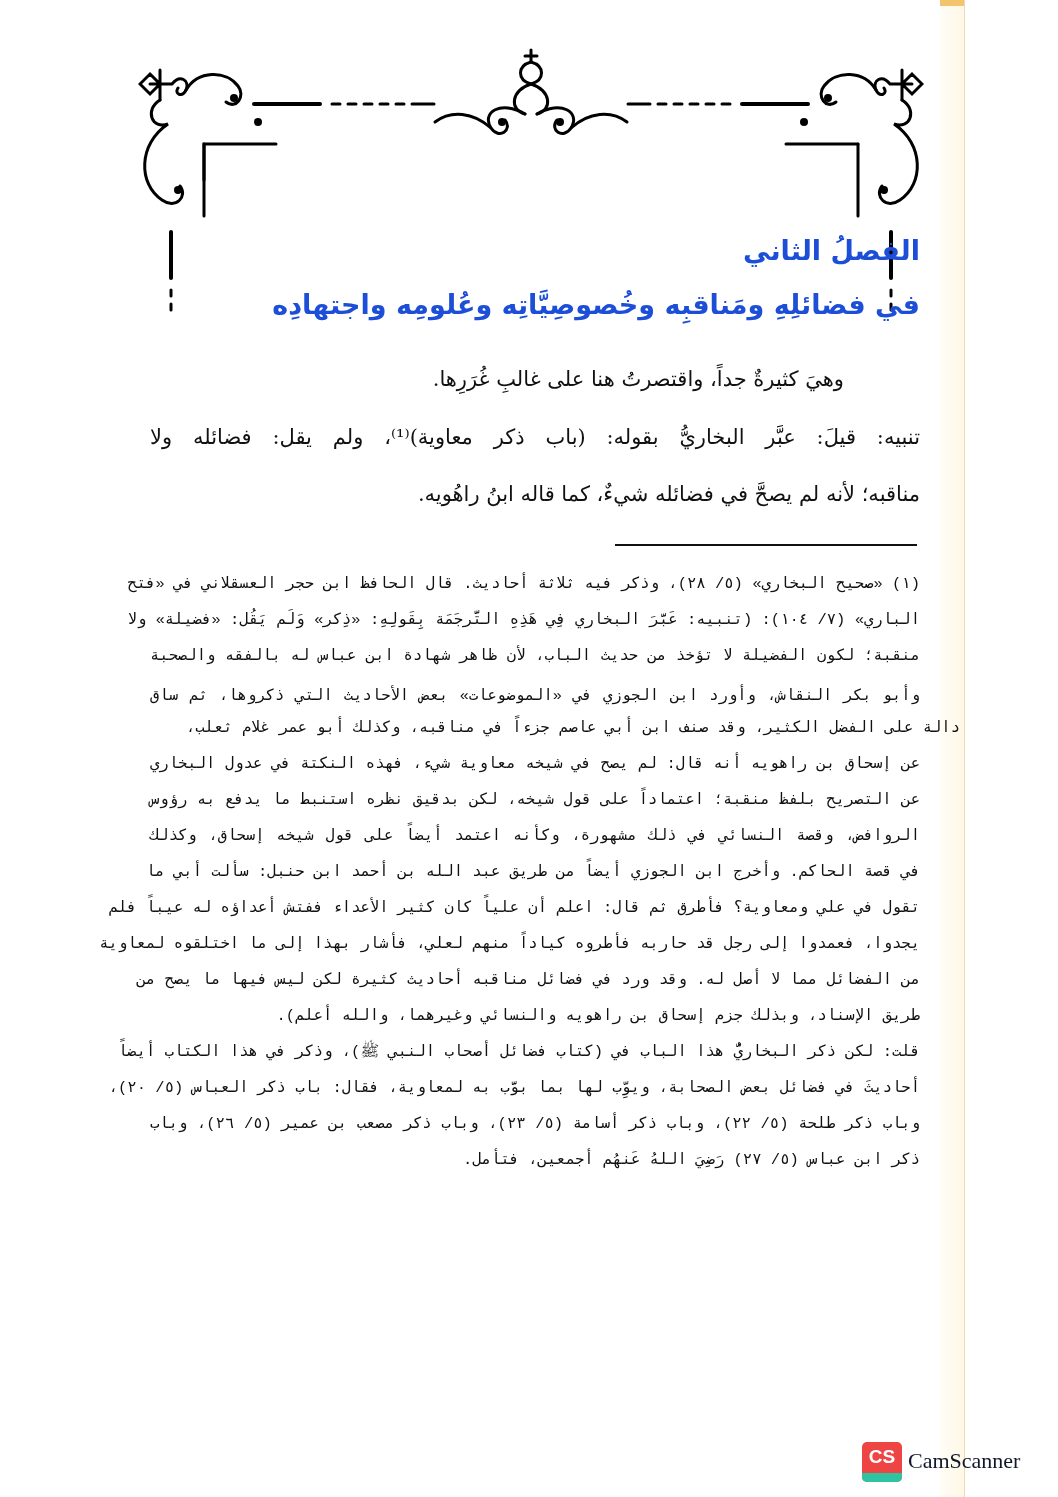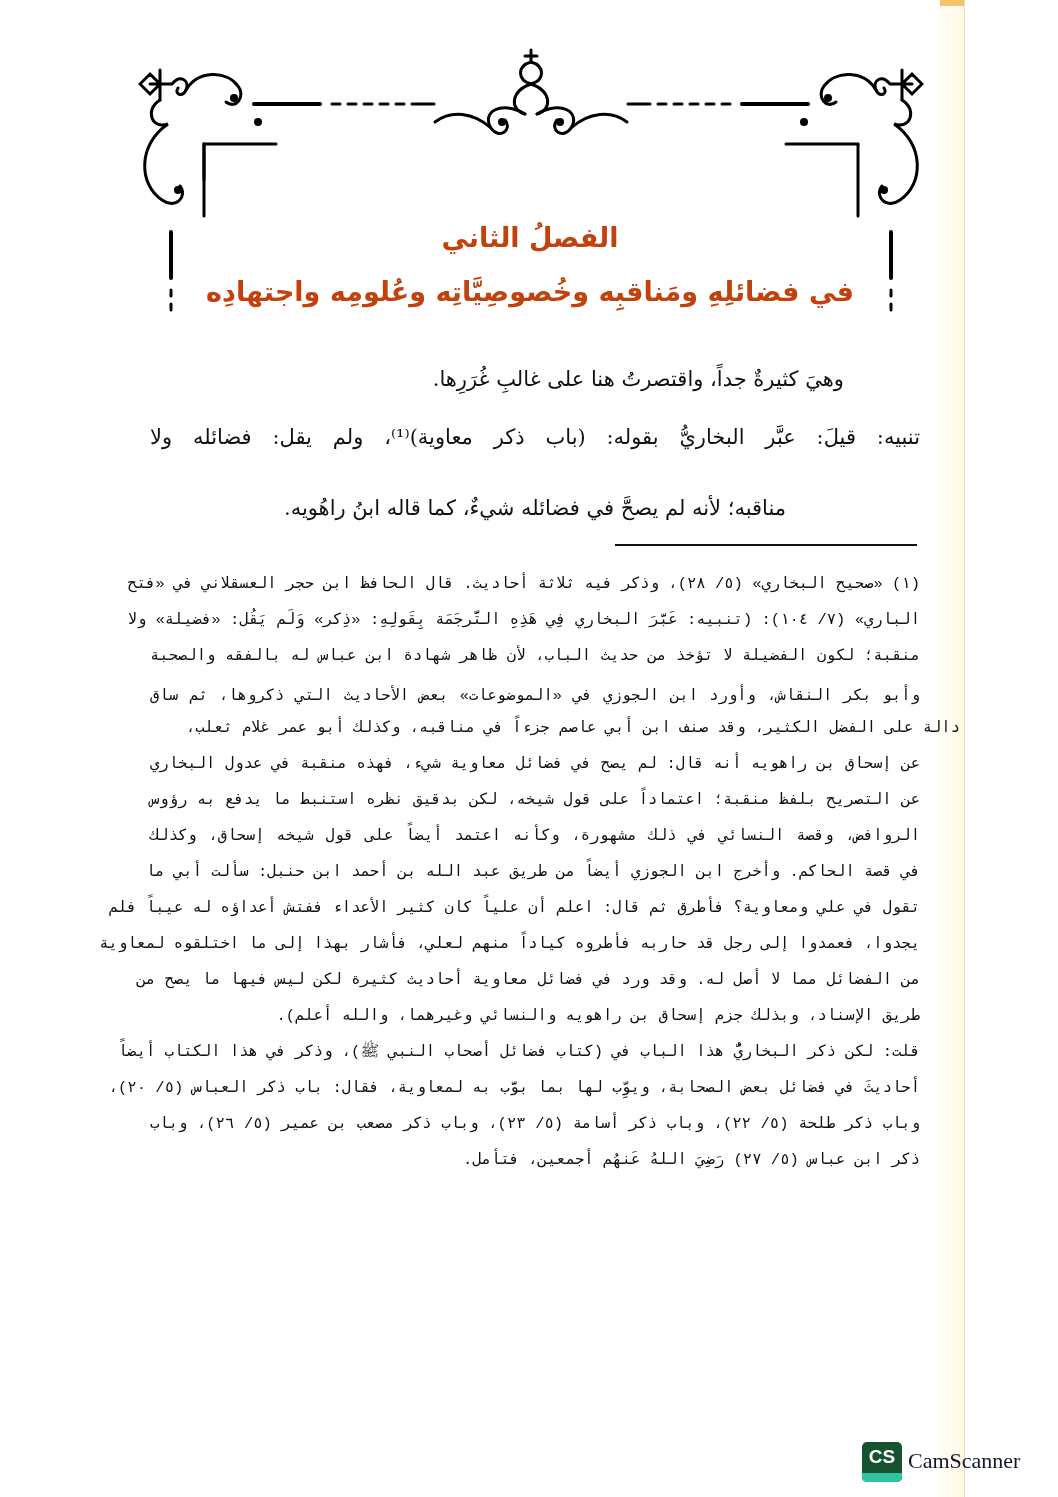--- a/index.html
+++ b/index.html
@@ -8,37 +8,37 @@
     font-family: "DejaVu Sans", sans-serif; color:#111;
   }
   .page-edge {
     position:absolute; left:940px; top:0; width:24px; height:1497px;
     background:linear-gradient(to right, #fffdf6, #fff8e6);
     border-right:1px solid #ecd9b8;
   }
   .page-edge-top { position:absolute; left:940px; top:0; width:24px; height:6px; background:#f3c46e; }
   .ornament { position:absolute; left:138px; top:40px; width:786px; height:280px; }
   .heading {
-    position:absolute; left:140px; width:780px; text-align:center; direction:rtl;
-    font-family: "DejaVu Sans", sans-serif; font-weight:bold; color:#c2410c;
+    position:absolute; left:140px; width:780px; text-align:right; direction:rtl;
+    font-family: "DejaVu Sans", sans-serif; font-weight:bold; color:#1d4ed8;margin-top:13px;
   }
   .h1 { top:222px; font-size:27px; }
   .h2 { top:276px; font-size:27px; }
   .body-line {
     position:absolute; left:150px; width:770px; direction:rtl; text-align:right;
     font-family: "DejaVu Serif", serif; font-size:21px; line-height:30px; white-space:nowrap;
   }
   .body-line.justify { text-align:justify; text-align-last:justify; }
   .fn-rule { position:absolute; left:615px; top:544px; width:302px; height:2px; background:#111; }
   .fn-line {
     position:absolute; left:150px; width:770px; direction:rtl; text-align:justify; text-align-last:justify;
     font-family: Liberation Mono, monospace; font-size:15.5px; line-height:24px; white-space:nowrap;
   }
   .fn-line.last { text-align-last:right; }
-  .cs-logo { position:absolute; left:862px; top:1442px; width:40px; height:40px; border-radius:5px; background:#14532d; overflow:hidden; }
+  .cs-logo { position:absolute; left:862px; top:1442px; width:40px; height:40px; border-radius:5px; background:#ef4444; overflow:hidden; }
   .cs-logo .band { position:absolute; left:0; bottom:0; width:100%; height:9px; background:#2ec4a2; }
   .cs-logo .txt { position:absolute; left:0; top:4px; width:100%; text-align:center; color:#fff; font-weight:bold; font-size:19px; font-family:"Liberation Sans", sans-serif; }
   .cs-name { position:absolute; left:908px; top:1448px; font-family:"Liberation Serif", serif; font-size:22px; color:#0f172a; }
 </style>
 </head>
 <body>
 
 <div class="page-edge"></div>
 <div class="page-edge-top"></div>
 
@@ -88,36 +88,36 @@
     <circle cx="364" cy="82" r="4"></circle>
       <circle cx="422" cy="82" r="4"></circle>
   </g>
 </svg>
 
 <div class="heading h1">الفصلُ الثاني</div>
 <div class="heading h2">في فضائلِهِ ومَناقبِه وخُصوصِيَّاتِه وعُلومِه واجتهادِه</div>
 
 <div class="body-line" style="top:364px; right:214px; left:auto; width:auto;">وهيَ كثيرةٌ جداً، واقتصرتُ هنا على غالبِ غُرَرِها.</div>
 <div class="body-line justify" style="top:422px;">تنبيه: قيلَ: عبَّر البخاريُّ بقوله: (باب ذكر معاوية)⁽¹⁾، ولم يقل: فضائله ولا</div>
-<div class="body-line" style="top:493px;text-align:center;">مناقبه؛ لأنه لم يصحَّ في فضائله شيءٌ، كما قاله ابنُ راهُويه.</div>
+<div class="body-line" style="top:479px;">مناقبه؛ لأنه لم يصحَّ في فضائله شيءٌ، كما قاله ابنُ راهُويه.</div>
 
 <div class="fn-rule"></div>
 
 <div class="fn-line" style="top:572px;">(١) «صحيح البخاري» (٥/ ٢٨)، وذكر فيه ثلاثة أحاديث. قال الحافظ ابن حجر العسقلاني في «فتح</div>
 <div class="fn-line" style="top:608px;">الباري» (٧/ ١٠٤): (تنبيه: عَبَّرَ البخاري فِي هَذِهِ التَّرجَمَة بِقَولِهِ: «ذِكر» وَلَم يَقُل: «فضيلة» ولا</div>
 <div class="fn-line" style="top:644px;">منقبة؛ لكون الفضيلة لا تؤخذ من حديث الباب، لأن ظاهر شهادة ابن عباس له بالفقه والصحبة</div>
 <div class="fn-line" style="top:716px;margin-left:40px;">دالة على الفضل الكثير، وقد صنف ابن أبي عاصم جزءاً في مناقبه، وكذلك أبو عمر غلام ثعلب،</div>
 <div class="fn-line" style="top:684px;">وأبو بكر النقاش، وأورد ابن الجوزي في «الموضوعات» بعض الأحاديث التي ذكروها، ثم ساق</div>
-<div class="fn-line" style="top:752px;">عن إسحاق بن راهويه أنه قال: لم يصح في فضائل معاوية شيء، فهذه منقبة في عدول البخاري</div>
+<div class="fn-line" style="top:752px;">عن إسحاق بن راهويه أنه قال: لم يصح في شيخه معاوية شيء، فهذه النكتة في عدول البخاري</div>
 <div class="fn-line" style="top:788px;">عن التصريح بلفظ منقبة؛ اعتماداً على قول شيخه، لكن بدقيق نظره استنبط ما يدفع به رؤوس</div>
 <div class="fn-line" style="top:824px;">الروافض، وقصة النسائي في ذلك مشهورة، وكأنه اعتمد أيضاً على قول شيخه إسحاق، وكذلك</div>
 <div class="fn-line" style="top:860px;">في قصة الحاكم. وأخرج ابن الجوزي أيضاً من طريق عبد الله بن أحمد ابن حنبل: سألت أبي ما</div>
 <div class="fn-line" style="top:896px;">تقول في علي ومعاوية؟ فأطرق ثم قال: اعلم أن علياً كان كثير الأعداء ففتش أعداؤه له عيباً فلم</div>
 <div class="fn-line" style="top:932px;">يجدوا، فعمدوا إلى رجل قد حاربه فأطروه كياداً منهم لعلي، فأشار بهذا إلى ما اختلقوه لمعاوية</div>
-<div class="fn-line" style="top:968px;">من الفضائل مما لا أصل له. وقد ورد في فضائل معاوية أحاديث كثيرة لكن ليس فيها ما يصح من</div>
+<div class="fn-line" style="top:968px;">من الفضائل مما لا أصل له. وقد ورد في فضائل مناقبه أحاديث كثيرة لكن ليس فيها ما يصح من</div>
 <div class="fn-line last" style="top:1004px;">طريق الإسناد، وبذلك جزم إسحاق بن راهويه والنسائي وغيرهما، والله أعلم).</div>
 <div class="fn-line" style="top:1040px;">قلت: لكن ذكر البخاريُّ هذا الباب في (كتاب فضائل أصحاب النبي ﷺ)، وذكر في هذا الكتاب أيضاً</div>
 <div class="fn-line" style="top:1076px;">أحاديثَ في فضائل بعض الصحابة، ويوِّب لها بما بوَّب به لمعاوية، فقال: باب ذكر العباس (٥/ ٢٠)،</div>
 <div class="fn-line" style="top:1112px;">وباب ذكر طلحة (٥/ ٢٢)، وباب ذكر أسامة (٥/ ٢٣)، وباب ذكر مصعب بن عمير (٥/ ٢٦)، وباب</div>
 <div class="fn-line last" style="top:1148px;">ذكر ابن عباس (٥/ ٢٧) رَضِيَ اللهُ عَنهُم أجمعين، فتأمل.</div>
 
 <div class="cs-logo">
   <div class="txt">CS</div>
   <div class="band"></div>
 </div>

